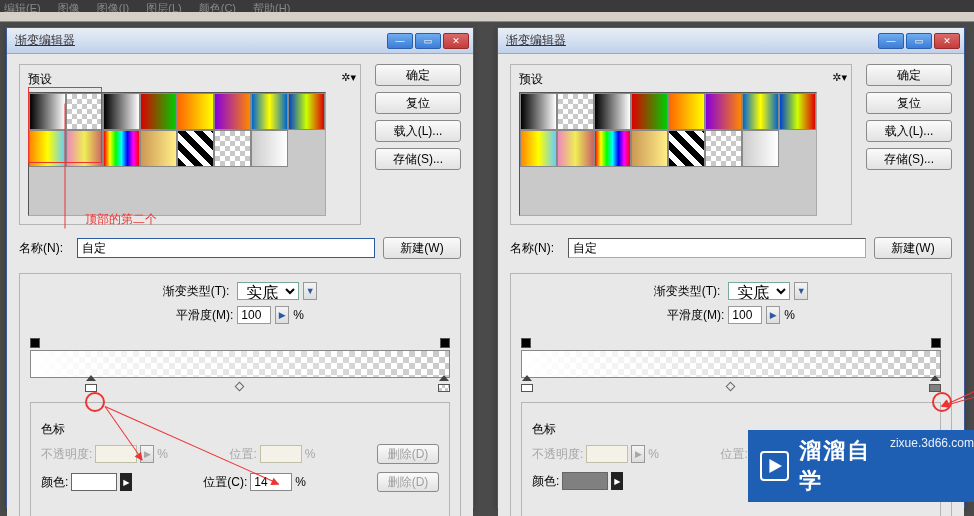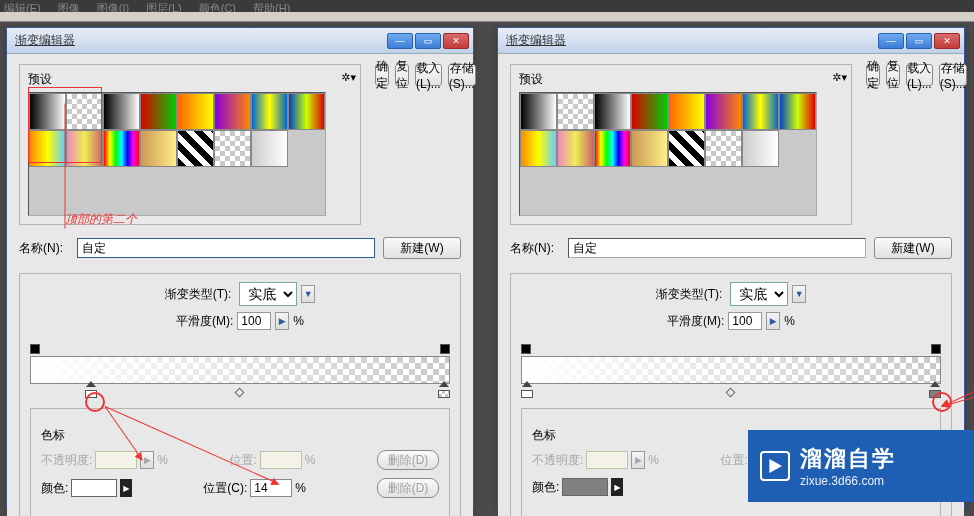--- a/index.html
+++ b/index.html
@@ -77,21 +77,21 @@
       border: 1px inset #aaa;
       width: 298px;
     }
     .preset-rows { display: flex; flex-wrap: wrap; width: 296px; }
     .swatch {
       width: 37px; height: 37px;
       border: 1px solid #888;
       flex-shrink: 0;
     }
     .preset-empty { height: 48px; background: #c9c9c9; width: 296px; }
-    .rbuttons { width: 86px; display: flex; gap: 6px; }
+    .rbuttons { width: 86px; display: flex; flex-direction: column; gap: 6px; }
     .pbtn {
       height: 22px;
       background: linear-gradient(#fafafa, #e2e2e2);
       border: 1px solid #8a8a8a;
       border-radius: 3px;
       font-size: 12px;
       cursor: pointer;
       display: flex; align-items: center; justify-content: center;
     }
     .name-row { display: flex; align-items: center; gap: 8px; margin-top: 12px; }
@@ -106,21 +106,21 @@
     }
     .type-group {
       border: 1px solid #b5b5b5;
       margin-top: 14px;
       padding: 8px 10px 10px;
       background: #e8e8e8;
     }
     .form-line { display: flex; align-items: center; gap: 4px; margin-bottom: 6px; justify-content: center; }
     .form-line .lbl { width: auto; text-align: right; }
     .select {
-      background: #fff; border: 1px solid #7a9; height: 24px; padding: 0 4px; font-size: 14px; margin-left: 4px;
+      background: #fff; border: 1px solid #7a9; height: 18px; padding: 0 4px; font-size: 16px; margin-left: 4px;
     }
     .numbox {
       background: #fff; border: 1px solid #999; width: 34px; height: 18px; padding: 0 3px; font-size: 12px; text-align: left;
     }
     .spin { width: 14px; height: 18px; background: linear-gradient(#f4f4f4,#ddd); border: 1px solid #999; display: flex; align-items: center; justify-content: center; font-size: 9px; color: #2c5aa0; cursor: pointer; }
     .gradbar-wrap { margin-top: 14px; position: relative; }
     .opstops { height: 12px; position: relative; }
     .opstop {
       position: absolute; top: 0;
       width: 10px; height: 10px;
@@ -164,21 +164,21 @@
     .stop-cell { display: flex; align-items: center; gap: 3px; }
     .dim { color: #a6a6a6; text-align: center; }
     .colbox { width: 46px; height: 18px; background: #fff; border: 1px solid #666; }
     .colbox.gray { background: #808080; }
     .numfield { width: 42px; height: 18px; background: #f4f2e8; border: 1px solid #c2bfa8; padding: 0 3px; font-size: 12px; }
     .numfield.live { background: #fff; border: 1px solid #888; }
     .smallbtn {
       height: 20px; width: 62px;
       background: linear-gradient(#fafafa, #e2e2e2);
       border: 1px solid #8a8a8a;
-      border-radius: 9px;
+      border-radius: 3px;
       font-size: 12px;
       display: flex; align-items: center; justify-content: center;
     }
     .smallbtn.disabled { color: #a0a0a0; }
     .arrowbtn { width: 12px; height: 18px; background: #222; display:flex; align-items:center; justify-content:center; color:#fff; font-size:8px; cursor:pointer; }
     .redcircle {
       position: absolute;
       border: 2px solid #e33;
       border-radius: 50%;
       width: 20px; height: 20px;
@@ -205,21 +205,21 @@
       right: 0; bottom: 14px;
       width: 226px; height: 72px;
       background: #1e5fb4;
       color: #fff;
       display: flex;
       align-items: center;
       padding-left: 12px;
       gap: 10px;
     }
     .wm-icon { width: 30px; height: 30px; border: 2px solid #fff; border-radius: 4px; display: flex; align-items: center; justify-content: center; }
-    .wm-text { display: flex; flex-direction: column; }
+    .wm-text { display: flex; flex-direction: row; }
     .wm-title { font-size: 22px; font-weight: bold; letter-spacing: 2px; }
     .wm-url { font-size: 12px; opacity: 0.9; }
     
     .g1{background:linear-gradient(90deg,#000,#fff);}
     .g2{background:repeating-conic-gradient(#c9c9c9 0% 25%, #fff 0% 50%);background-size:10px 10px;}
     .g3{background:linear-gradient(90deg,#000,#fff);}
     .g4{background:linear-gradient(90deg,#d00,#0c0);}
     .g5{background:linear-gradient(90deg,#f60,#ff0);}
     .g6{background:linear-gradient(90deg,#80d,#f80);}
     .g7{background:linear-gradient(90deg,#06c,#ff0,#06c);}
@@ -358,21 +358,21 @@
                 <span>位置(C):</span>
               <input class="numfield live" value="14" style="">
               <span>%</span>
               </div>
             <button class="smallbtn disabled">删除(D)</button>
           </div>
         </div>
       </div>
     </div>
 
-    <div class="redtext" style="left:58px; top:183px;font-style:italic;">顶部的第二个</div>
+    <div class="redtext" style="left:78px; top:183px;">顶部的第二个</div>
     <div class="redline" style="left:58px; top:75px; width:125px; transform:rotate(90deg);"></div>
     <div class="redcircle" style="left:78px; top:364px;"></div>
     <div class="redline redarrow" style="left:98px; top:378px; width:65px; transform:rotate(55deg);"></div>
     <div class="redline redarrow" style="left:98px; top:378px; width:190px; transform:rotate(24deg);"></div>
   </div>
 
   <div class="dialog right">
     <div class="titlebar">
       <div class="titlebar-text">渐变编辑器</div>
       <div class="winbtns">

